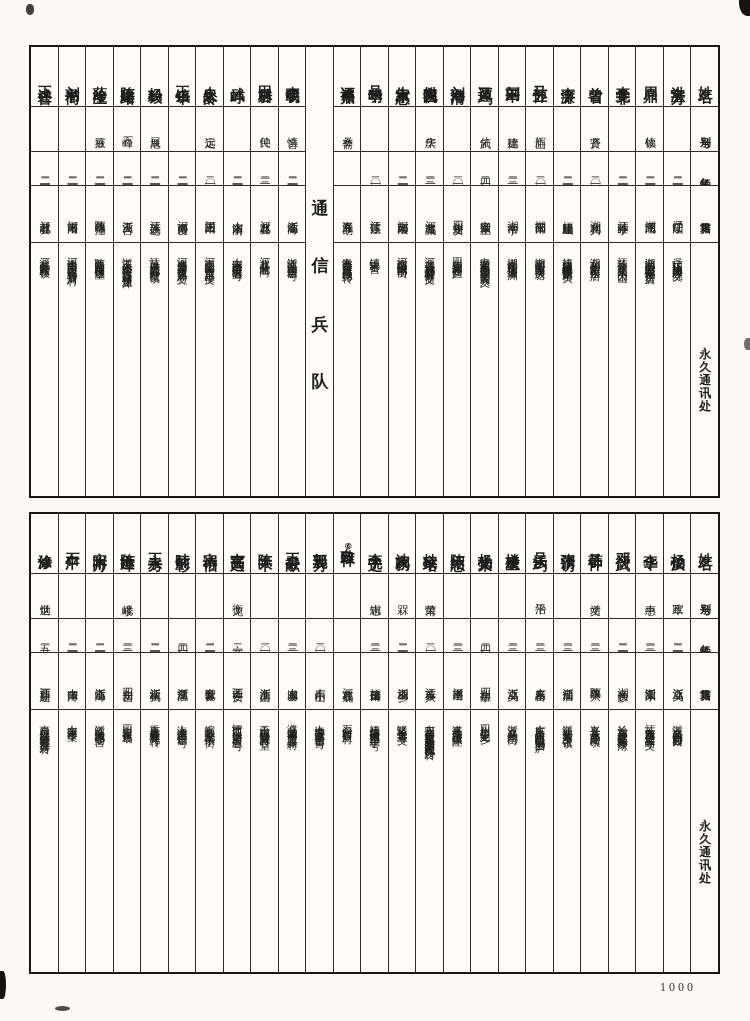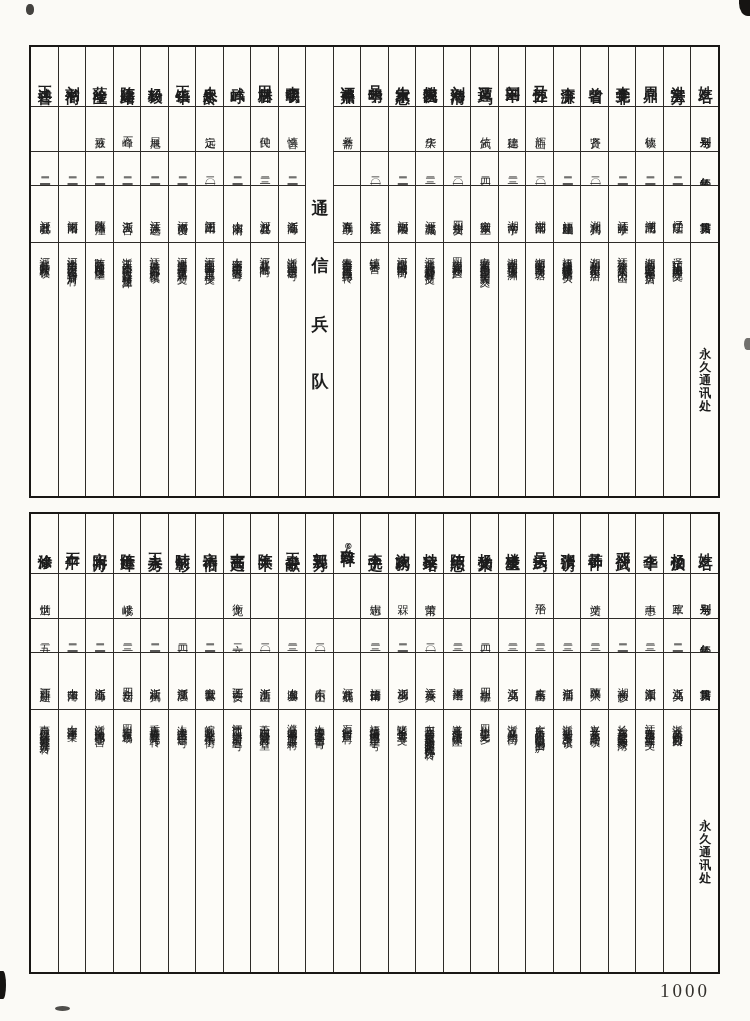--- a/index.html
+++ b/index.html
@@ -64,21 +64,21 @@
   .col.section{justify-content:center;align-items:center;}
   .stitle{
     font-size:17px;font-weight:700;
     letter-spacing:3.4em;
     padding-top:3.4em;
   }
   .mark{font-size:8px;letter-spacing:0;}
   .pageno{
     position:absolute;
     left:660px;top:980px;
-    font-size:19px;
+    font-size:12px;
     letter-spacing:3px;
     color:#33302c;
   }
   .artifact{position:absolute;background:#161412;}
   .a1{left:739px;top:0;width:11px;height:16px;border-radius:0 0 0 80%;}
   .a2{left:26px;top:4px;width:8px;height:11px;border-radius:45%;opacity:.8;}
   .a3{left:0;top:971px;width:6px;height:28px;border-radius:0 60% 60% 0;}
   .a4{left:55px;top:1006px;width:15px;height:5px;border-radius:50%;opacity:.75;}
   .a5{left:744px;top:338px;width:6px;height:12px;border-radius:60% 0 0 60%;opacity:.6;}
 </style>

